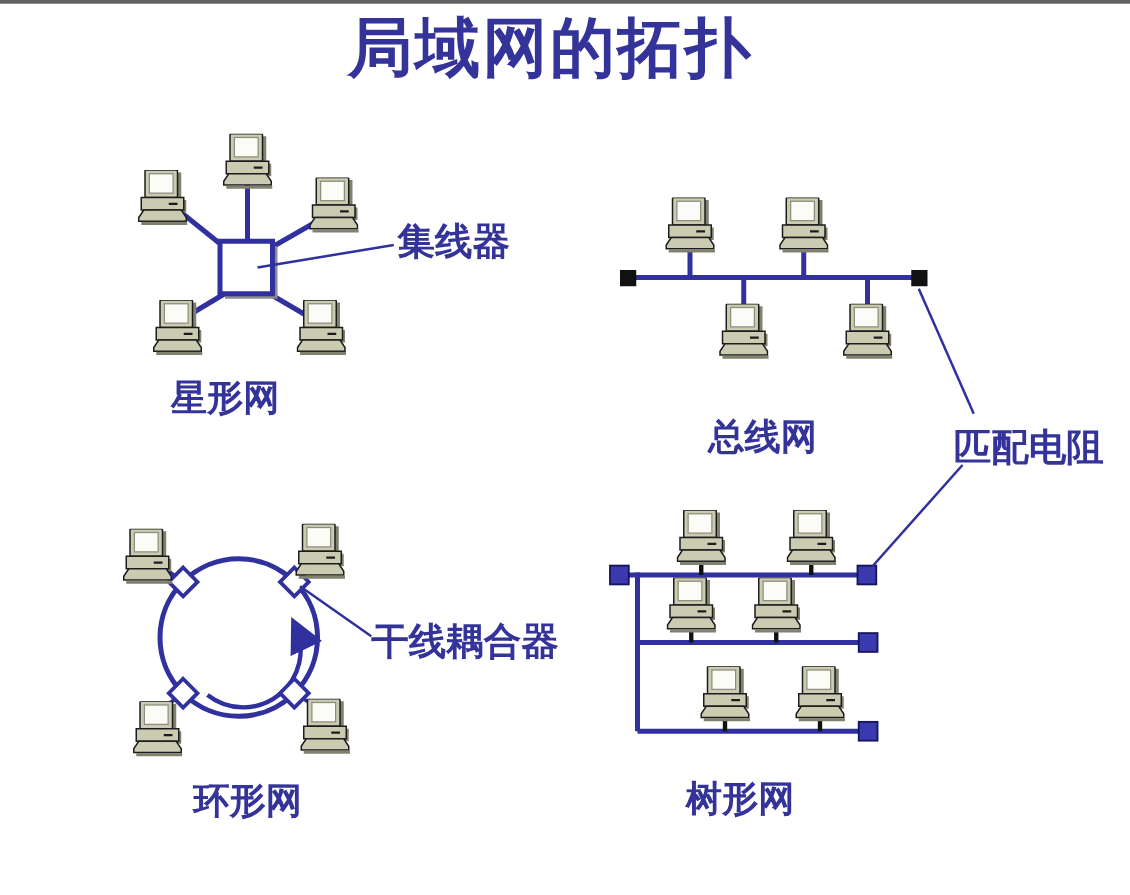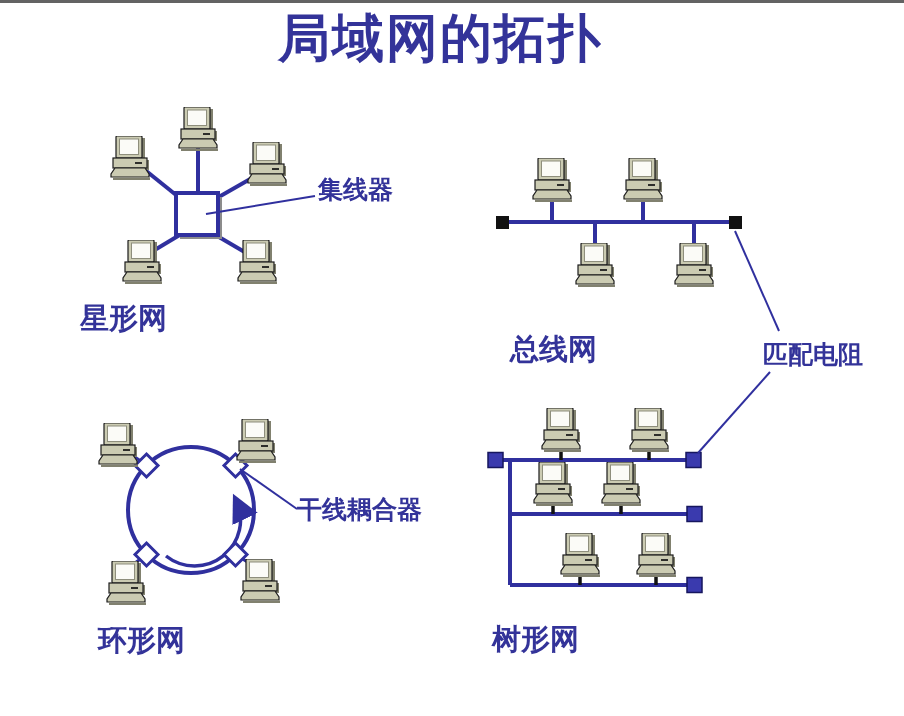--- a/index.html
+++ b/index.html
@@ -7,25 +7,25 @@
     position:relative;width:904px;height:716px;background:#ffffff;overflow:hidden;
     font-family:"Liberation Sans","DejaVu Sans",sans-serif;
   }
   .top-strip{position:absolute;left:0;top:0;width:904px;height:3px;background:#636363;}
   .title{
     position:absolute;left:0;top:4px;width:880px;margin:0;text-align:center;
     font-size:52px;font-weight:bold;color:#333399;letter-spacing:2px;
   }
   .diagram-svg{position:absolute;left:0;top:0;}
   .net-label{
-    position:absolute;width:200px;text-align:left;
+    position:absolute;width:200px;text-align:center;
     font-size:29px;font-weight:bold;color:#333399;white-space:nowrap;
   }
   .callout-label{
-    position:absolute;font-size:25px;font-weight:bold;color:#333399;white-space:nowrap;
+    position:absolute;font-size:30px;font-weight:bold;color:#333399;white-space:nowrap;
   }
   #label-star{left:80px;top:299px;}
   #label-bus{left:510px;top:299px;margin-top:31px;}
   #label-ring{left:98px;top:621px;}
   #label-tree{left:492px;top:620px;}
   #label-hub{left:318px;top:173px;}
   #label-coupler{left:297px;top:493px;}
   #label-resistor{left:763px;top:338px;}
 </style>
 </head>

